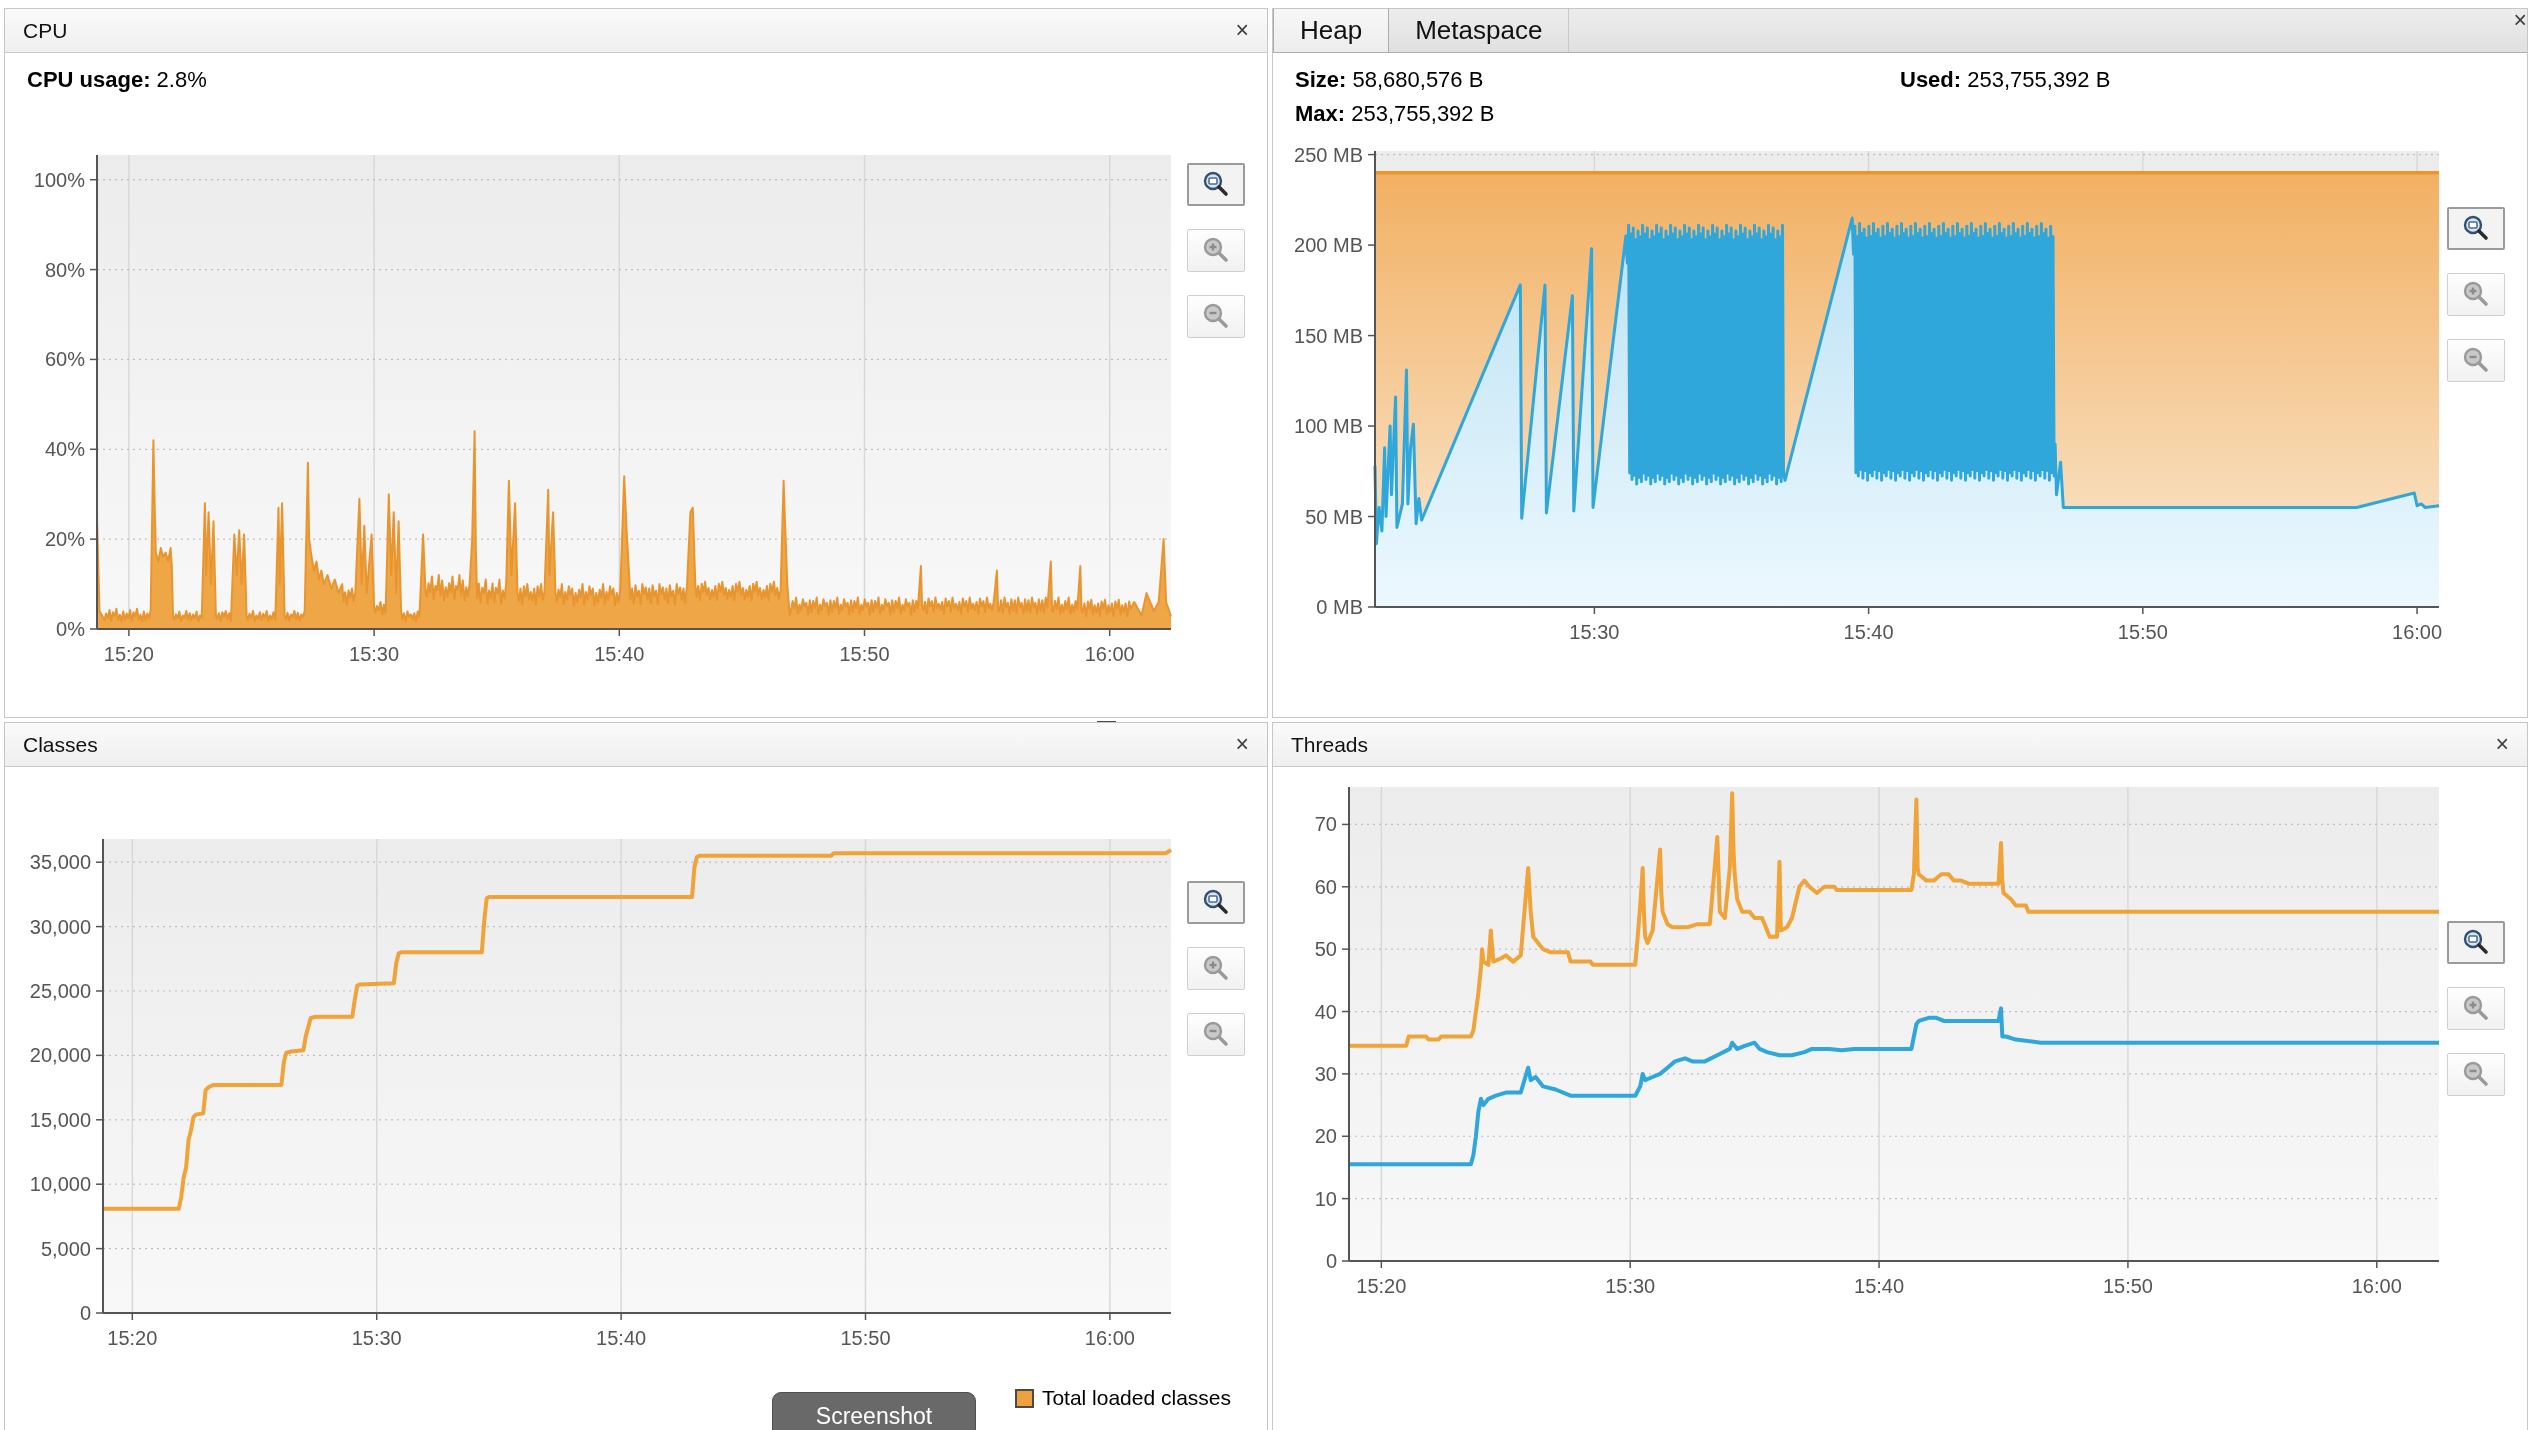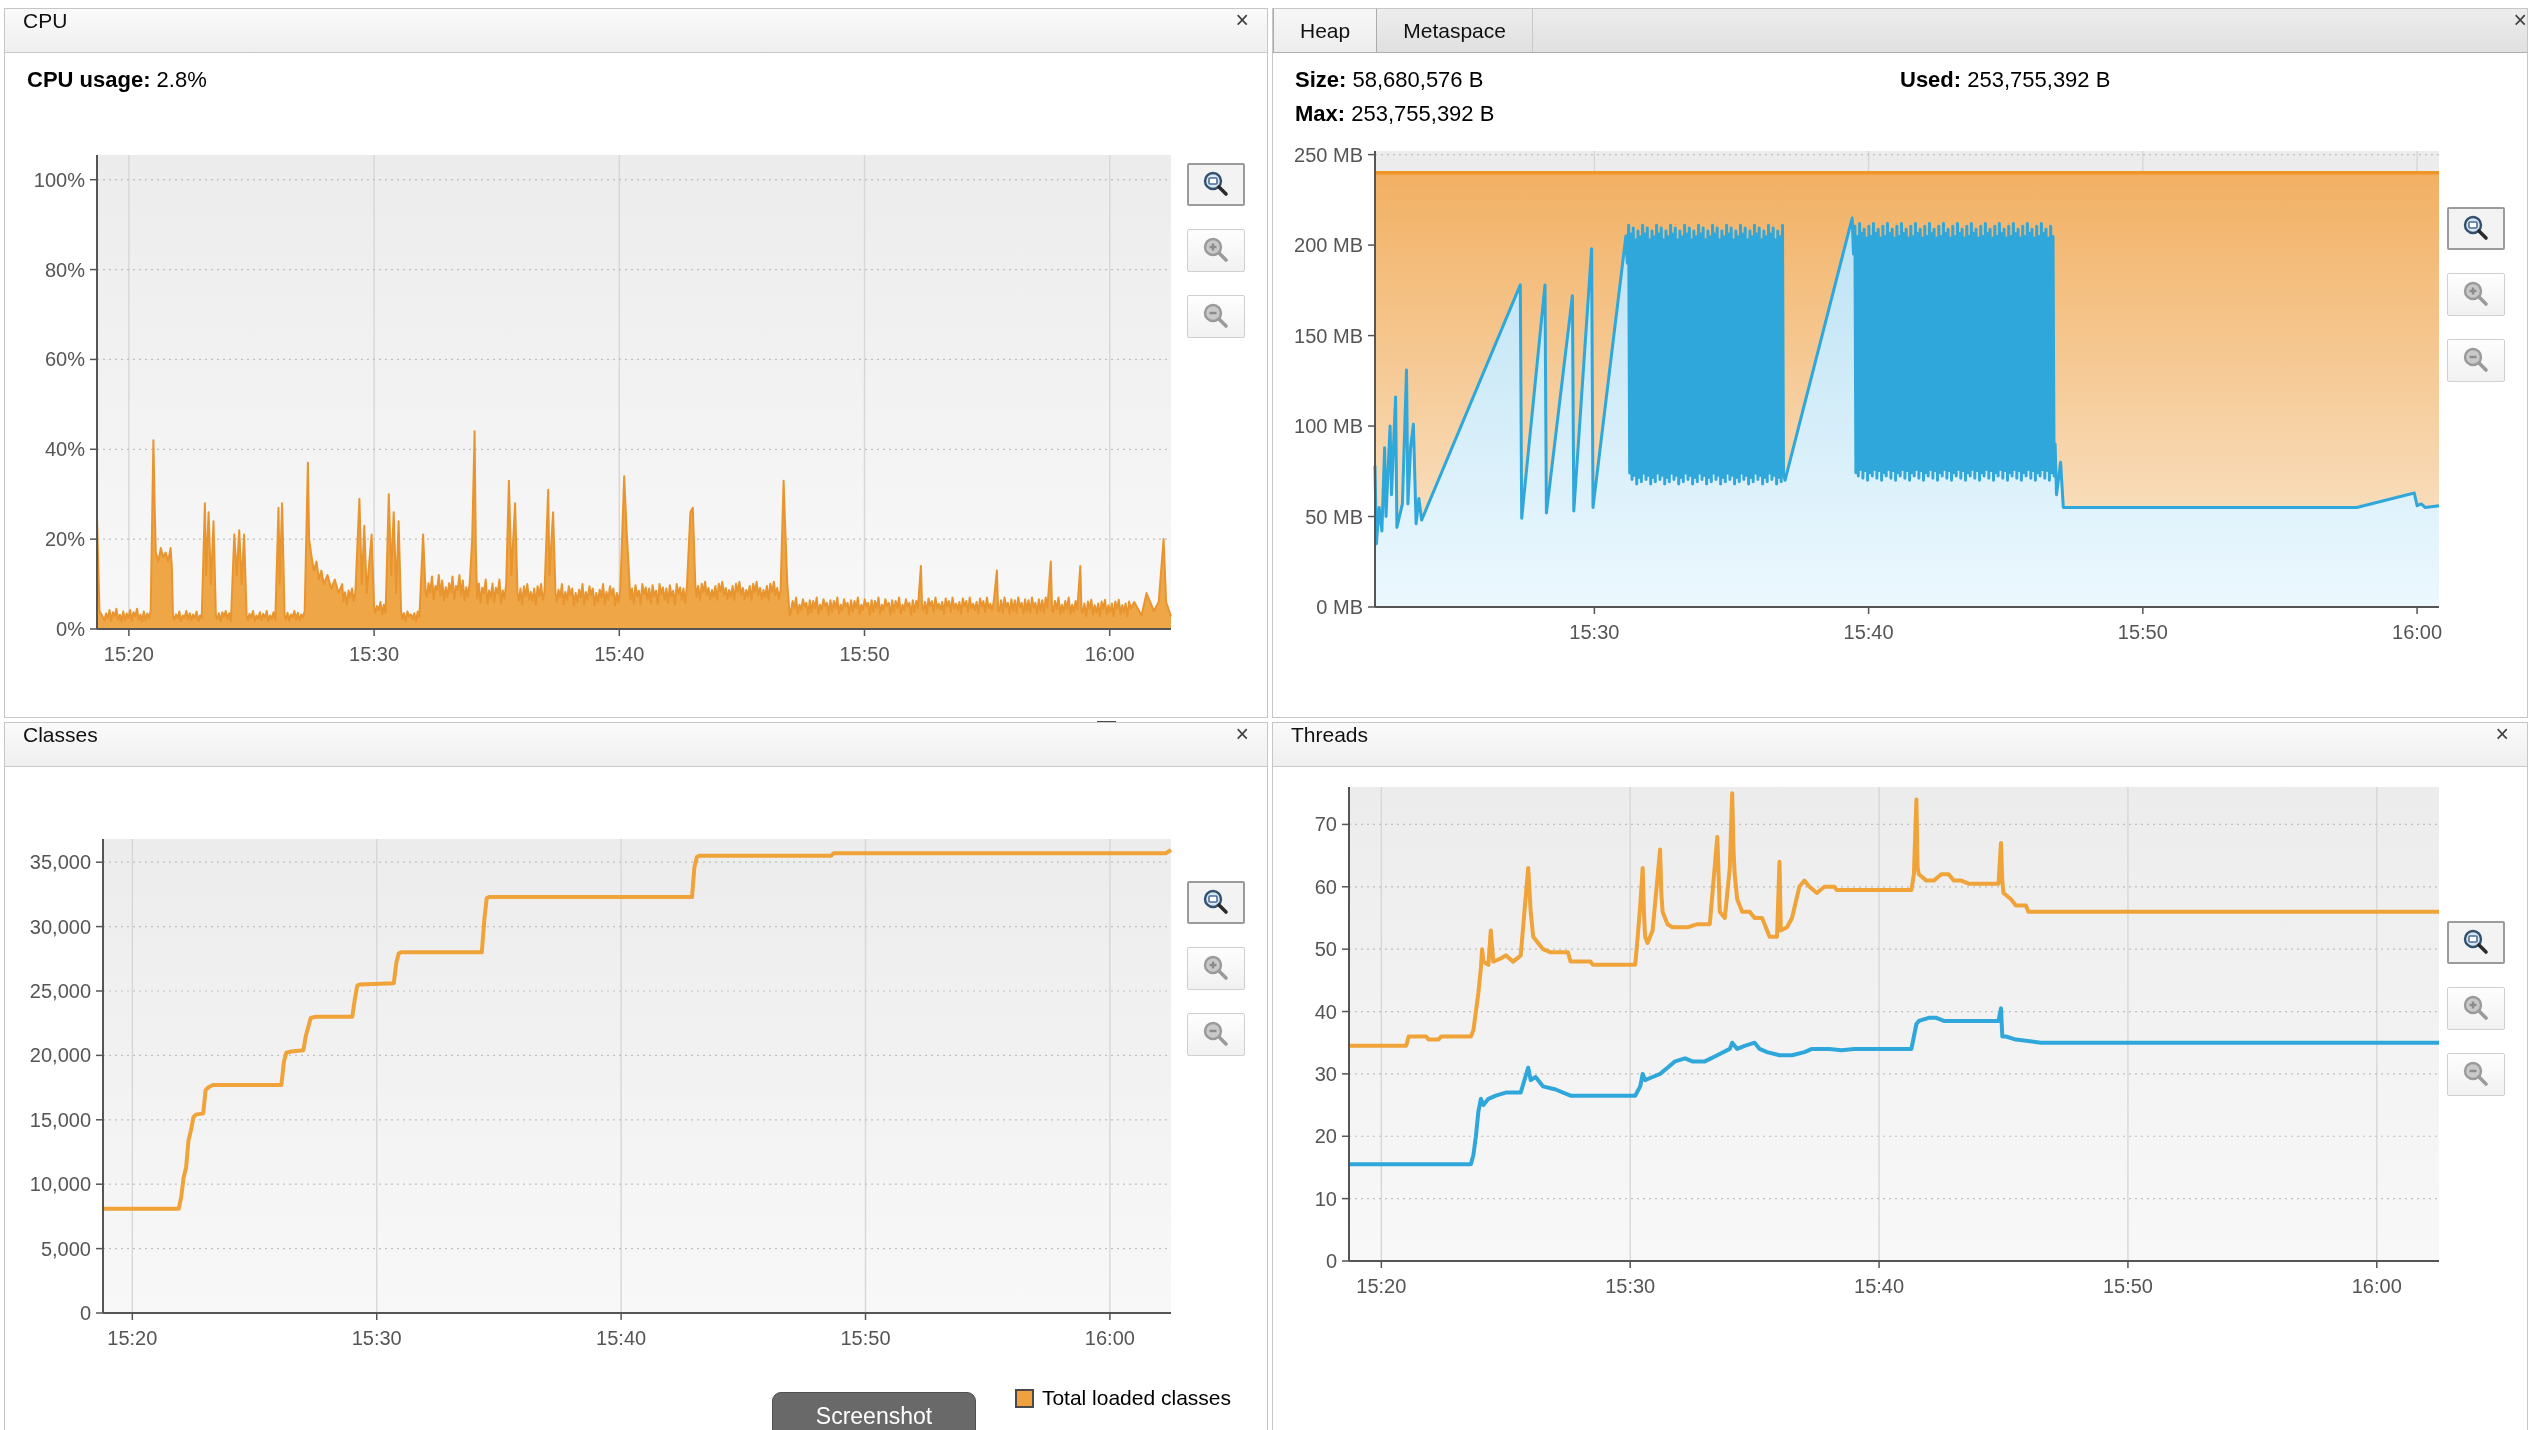--- a/index.html
+++ b/index.html
@@ -2,27 +2,27 @@
 <html><head>
 <meta charset="utf-8">
 <style>
   html,body{margin:0;padding:0;background:#ffffff;font-family:"Liberation Sans","DejaVu Sans",sans-serif;}
   .page{position:relative;width:2532px;height:1430px;background:#ffffff;overflow:hidden;}
   .panel{position:absolute;background:#ffffff;border:1px solid #c6c6c6;box-sizing:border-box;}
   .panel-cpu{left:4px;top:8px;width:1264px;height:710px;}
   .panel-heap{left:1272px;top:8px;width:1256px;height:710px;}
   .panel-classes{left:4px;top:722px;width:1264px;height:760px;}
   .panel-threads{left:1272px;top:722px;width:1256px;height:760px;}
-  .hdr{height:44px;display:flex;align-items:flex-start;background:linear-gradient(#fafafa,#efefef);
+  .hdr{height:44px;display:flex;align-items:center;background:linear-gradient(#fafafa,#efefef);
        border-bottom:1px solid #c9c9c9;padding:0 18px;box-sizing:border-box;}
   .hdr-title{font-size:21px;color:#111;}
   .close{margin-left:auto;font-size:23px;color:#3f3f3f;line-height:1;cursor:default;}
   .tabbar{height:44px;display:flex;align-items:stretch;background:linear-gradient(#ededed,#e0e0e0);
           border-bottom:1px solid #adadad;box-sizing:border-box;}
-  .tab{display:flex;align-items:center;padding:0 26px;font-size:21px;color:#111;
+  .tab{display:flex;align-items:center;padding:0 26px;font-size:26px;color:#111;
        border-right:1px solid #c8c8c8;cursor:default;}
   .tab.active{background:linear-gradient(#f7f7f7,#ededed);border-left:1px solid #ababab;border-right:1px solid #ababab;}
   .tabbar .close{margin-right:0;}
   .stats{padding:10px 22px 0;display:grid;grid-template-columns:1fr 1fr;font-size:22px;color:#000;line-height:34px;}
   .stats.one-col{grid-template-columns:1fr;}
   .stat b{font-weight:bold;}
   svg.chart{display:block;margin-left:6px;}
   .chart-cpu{margin-top:44px;}
   .chart-heap{margin-top:6px;}
   .chart-classes{margin-top:48px;}

